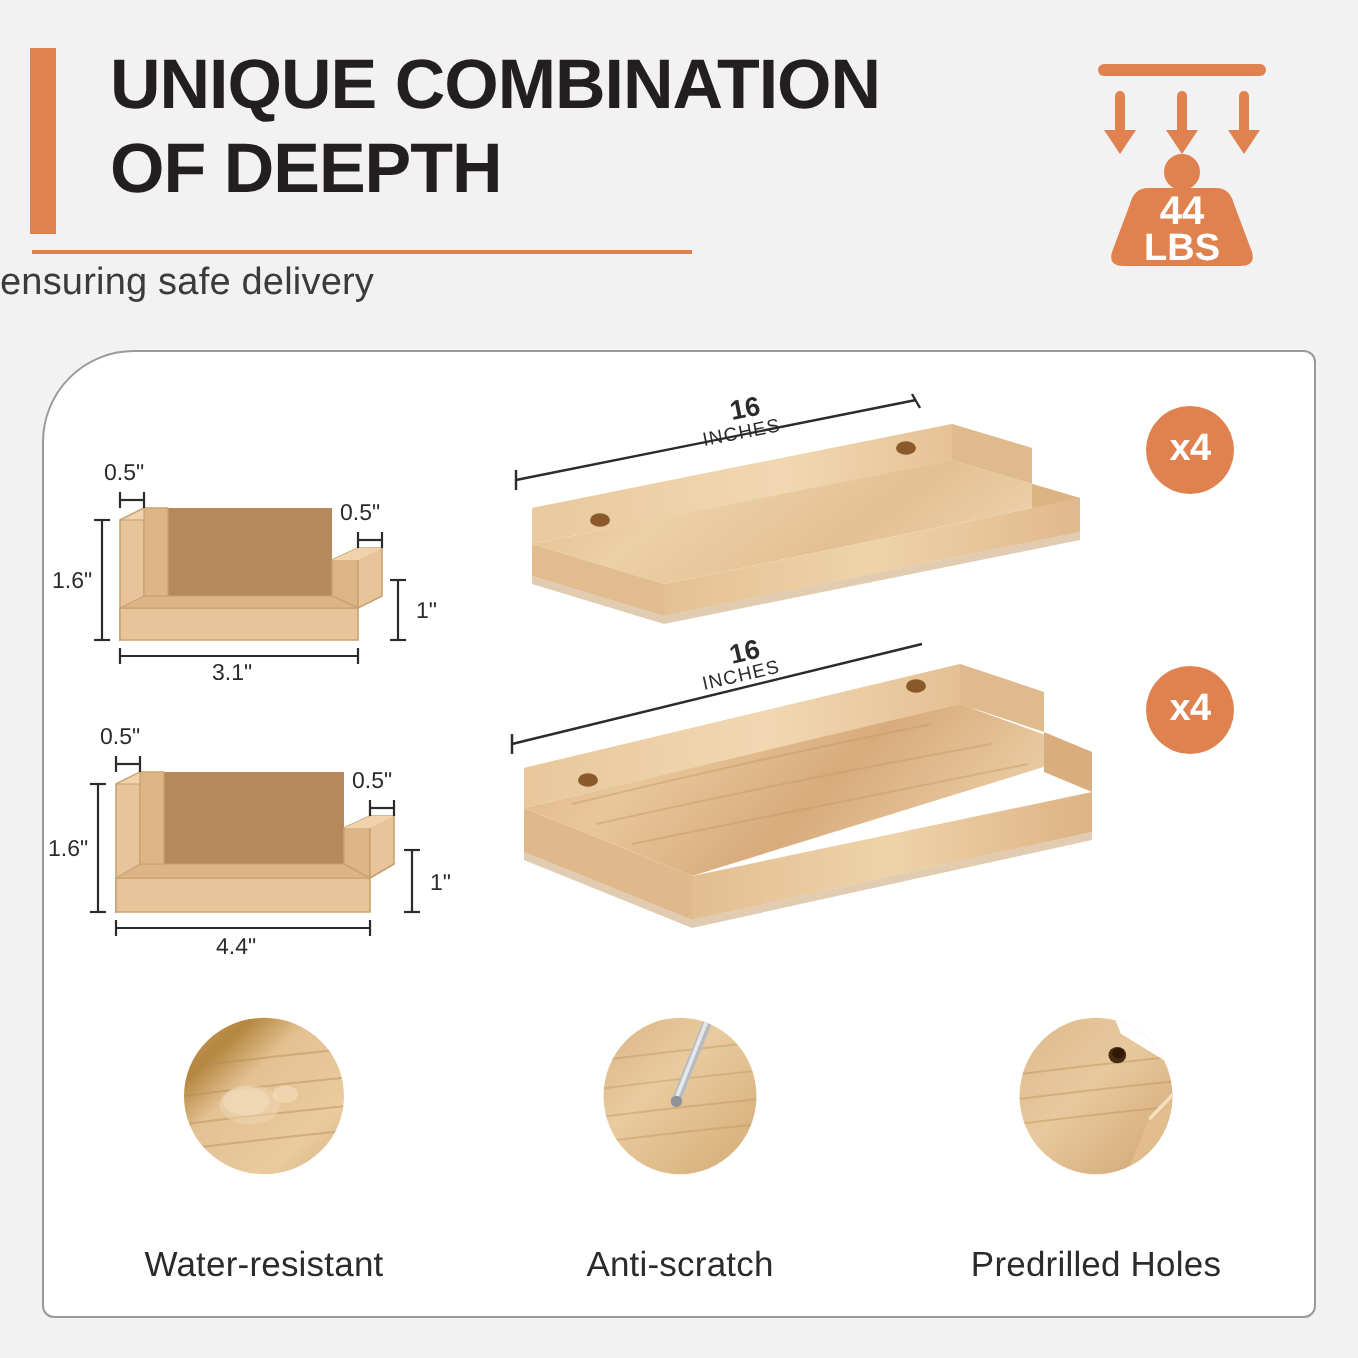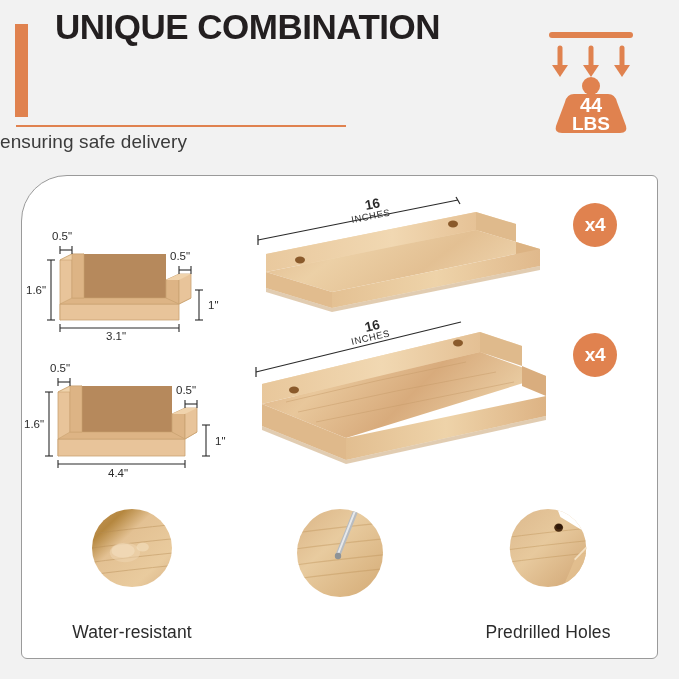--- a/index.html
+++ b/index.html
@@ -11,21 +11,21 @@
   }
   #root { position: relative; width: 679px; height: 679px; }
 
   
   .accent-bar {
     position: absolute; left: 15px; top: 24px;
     width: 13px; height: 93px;
     background: #e0824f;
   }
   .title {
-    position: absolute; left: 55px; top: 6px;
+    position: absolute; left: 55px; top: 22px;
     width: 470px;
     font-size: 35px; line-height: 42px;
     font-weight: 700; letter-spacing: -0.5px;
     color: #231f20;
   }
   .title-line { display: block; white-space: nowrap; }
   .rule {
     position: absolute; left: 16px; top: 125px;
     width: 330px; height: 2px;
     background: #e0824f;
@@ -94,20 +94,21 @@
 </style>
 </head>
 <body>
 
 <div id="root">
 
   <div class="accent-bar"></div>
 
   <div class="title">
     <span class="title-line">UNIQUE COMBINATION</span>
+    <span class="title-line">OF DEEPTH</span>
   </div>
 
   <div class="rule"></div>
   <div class="subtitle">ensuring safe delivery</div>
 
   <svg class="weight-icon" viewBox="0 0 100 110">
     <rect x="8" y="6" width="84" height="6" rx="3" fill="#e0824f"></rect>
     <g stroke="#e0824f" stroke-width="5" fill="none" stroke-linecap="round">
       <line x1="19" y1="22" x2="19" y2="43"></line>
       <line x1="50" y1="22" x2="50" y2="43"></line>
@@ -382,20 +383,21 @@
             <path d="M-5 42 Q40 36 100 30"></path>
             <path d="M-5 58 Q40 52 100 46"></path>
             <path d="M-5 72 Q40 66 100 60"></path>
           </g>
 
           <line x1="64" y1="2" x2="46" y2="47" stroke="#b8bcc0" stroke-width="5" stroke-linecap="round"></line>
           <line x1="63" y1="3" x2="46" y2="46" stroke="#e6e9ec" stroke-width="2" stroke-linecap="round"></line>
           <circle cx="46" cy="48" r="3.2" fill="#8e9397"></circle>
         </g>
       </svg>
+      <div class="feature-label">Anti-scratch</div>
     </div>
 
     <div class="feature">
       <svg class="feature-img" viewBox="0 0 96 90">
         <defs>
           <clipPath id="clipC">
               <ellipse cx="48" cy="45" rx="43" ry="44"></ellipse>
             </clipPath>
           <linearGradient id="fwC" x1="0" y1="0" x2="1" y2="1">
             <stop offset="0%" stop-color="#dcb88c"></stop>

